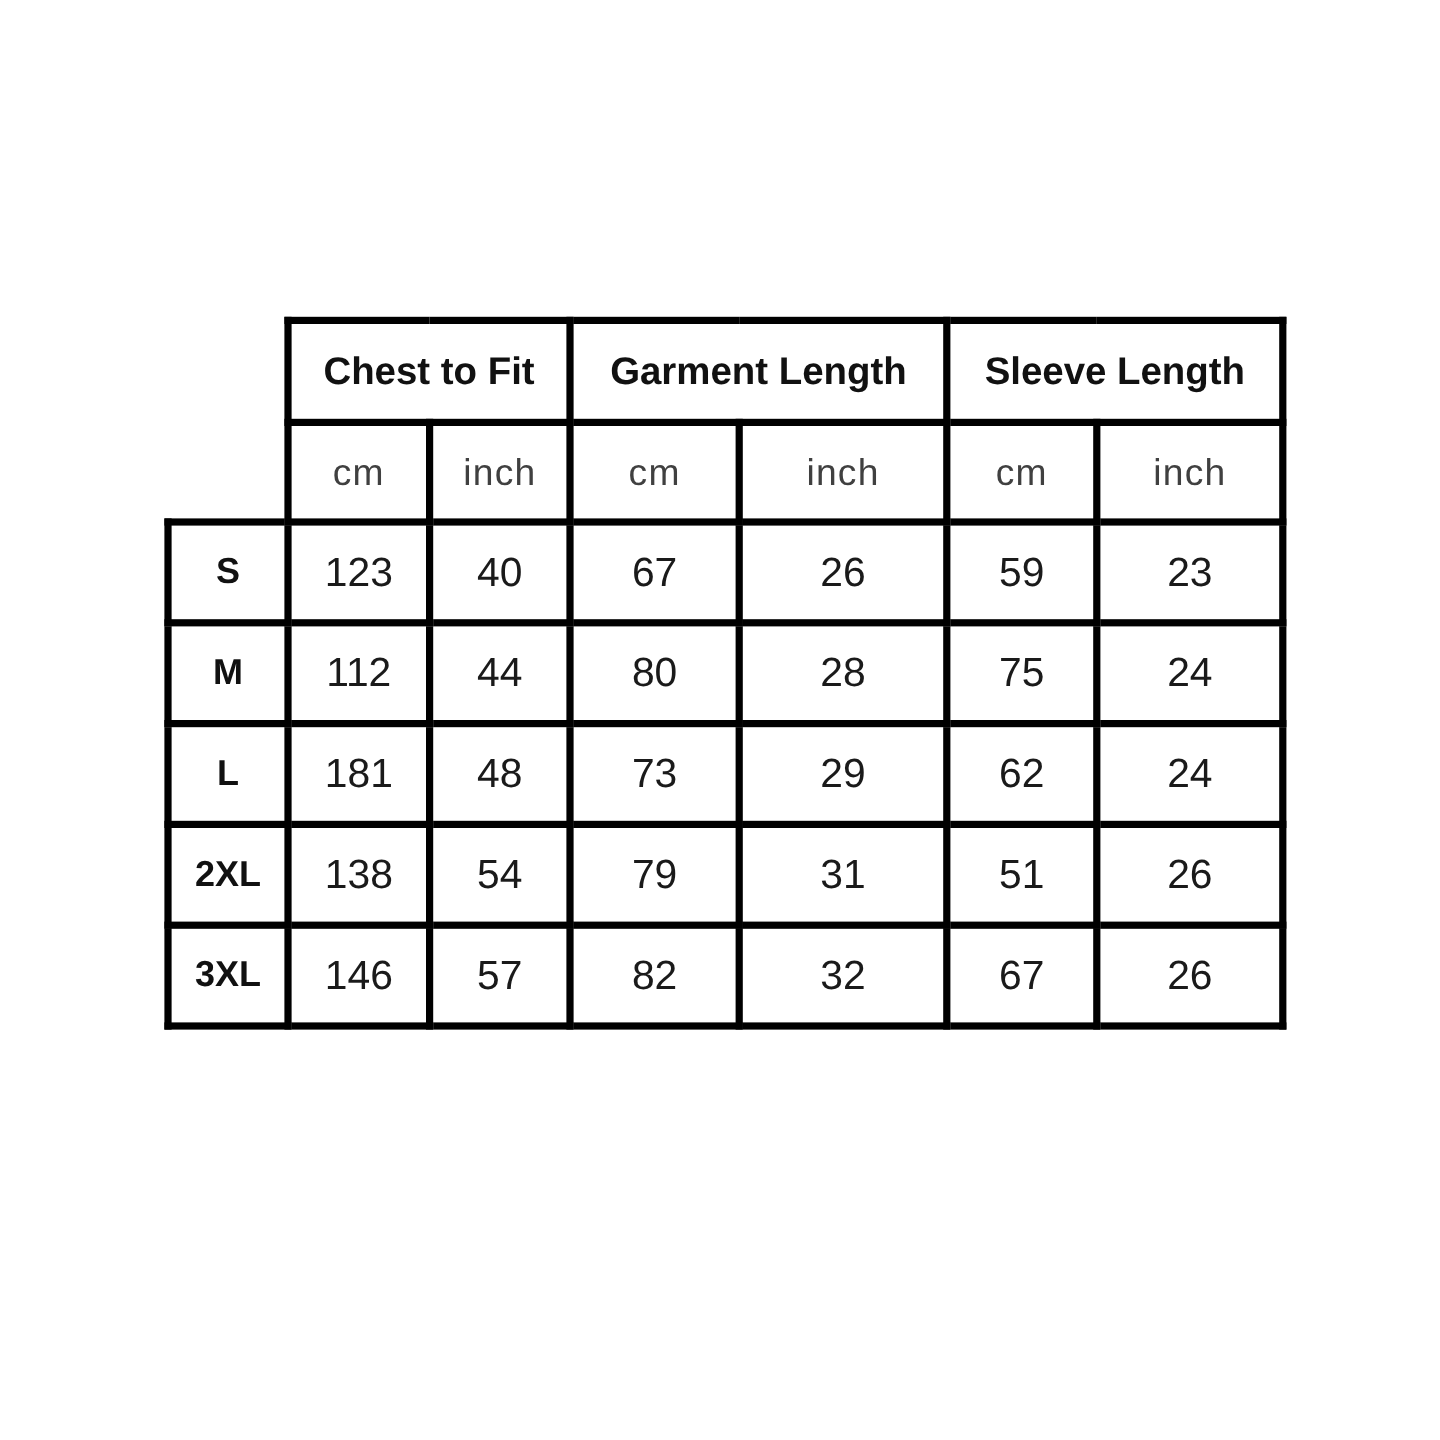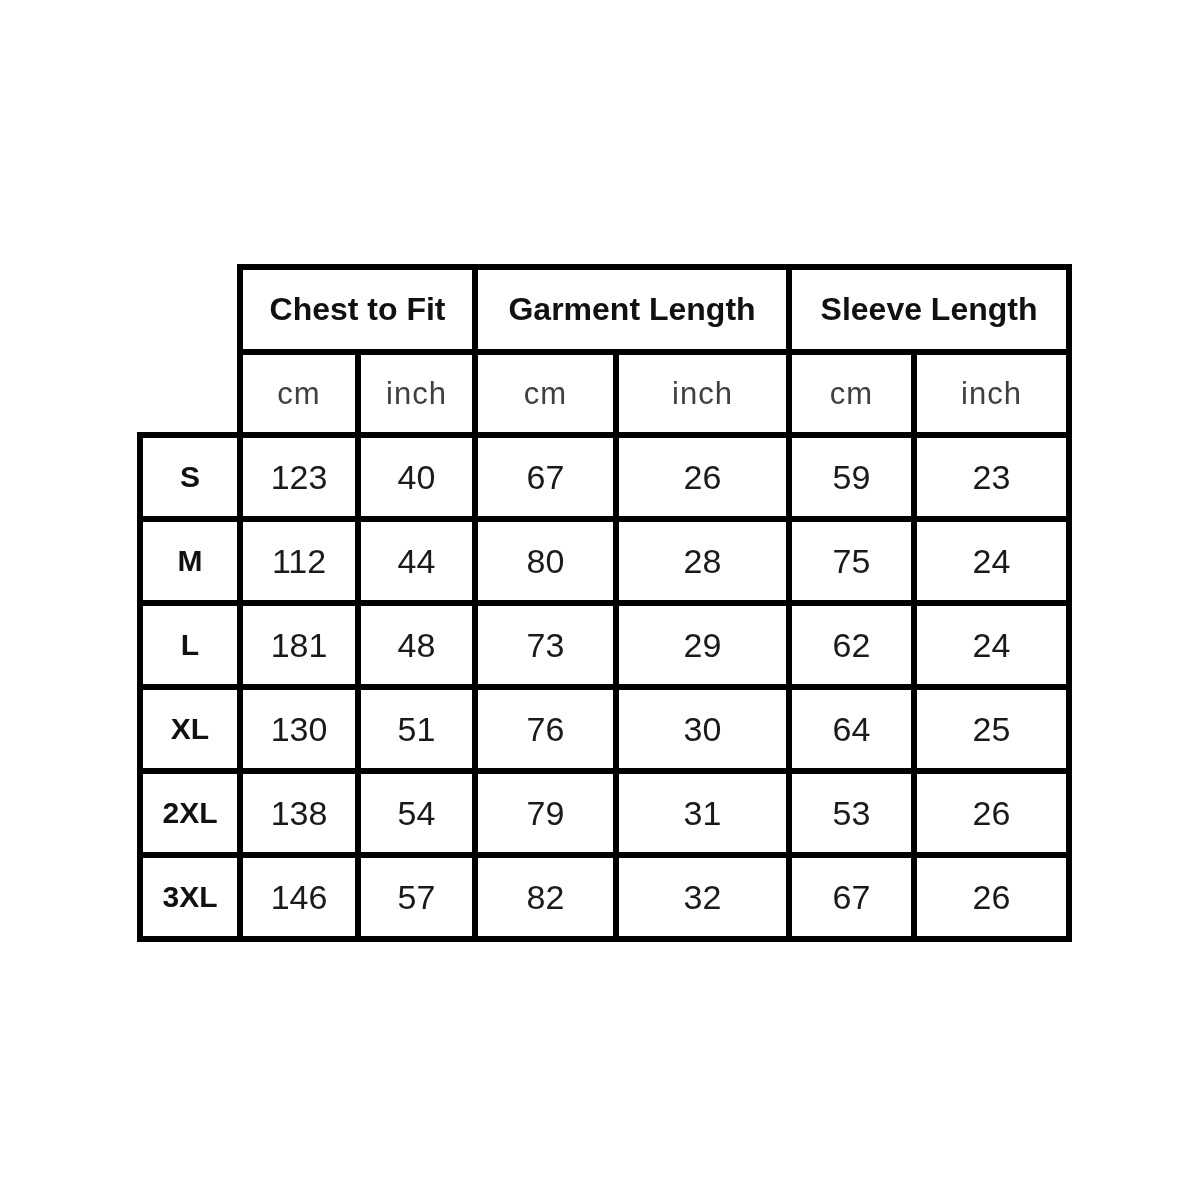--- a/index.html
+++ b/index.html
@@ -123,35 +123,26 @@
       <tr>
         <th class="bordered size-label">L</th>
         <td class="bordered value-cell">181</td>
         <td class="bordered value-cell">48</td>
         <td class="bordered value-cell">73</td>
         <td class="bordered value-cell">29</td>
         <td class="bordered value-cell">62</td>
         <td class="bordered value-cell">24</td>
       </tr>
       <tr>
-        <th class="bordered size-label">XL</th>
-        <td class="bordered value-cell">130</td>
-        <td class="bordered value-cell">51</td>
-        <td class="bordered value-cell">76</td>
-        <td class="bordered value-cell">30</td>
-        <td class="bordered value-cell">64</td>
-        <td class="bordered value-cell">25</td>
-      </tr>
-      <tr>
         <th class="bordered size-label">2XL</th>
         <td class="bordered value-cell">138</td>
         <td class="bordered value-cell">54</td>
         <td class="bordered value-cell">79</td>
         <td class="bordered value-cell">31</td>
-        <td class="bordered value-cell">53</td>
+        <td class="bordered value-cell">51</td>
         <td class="bordered value-cell">26</td>
       </tr>
       <tr>
         <th class="bordered size-label">3XL</th>
         <td class="bordered value-cell">146</td>
         <td class="bordered value-cell">57</td>
         <td class="bordered value-cell">82</td>
         <td class="bordered value-cell">32</td>
         <td class="bordered value-cell">67</td>
         <td class="bordered value-cell">26</td>

